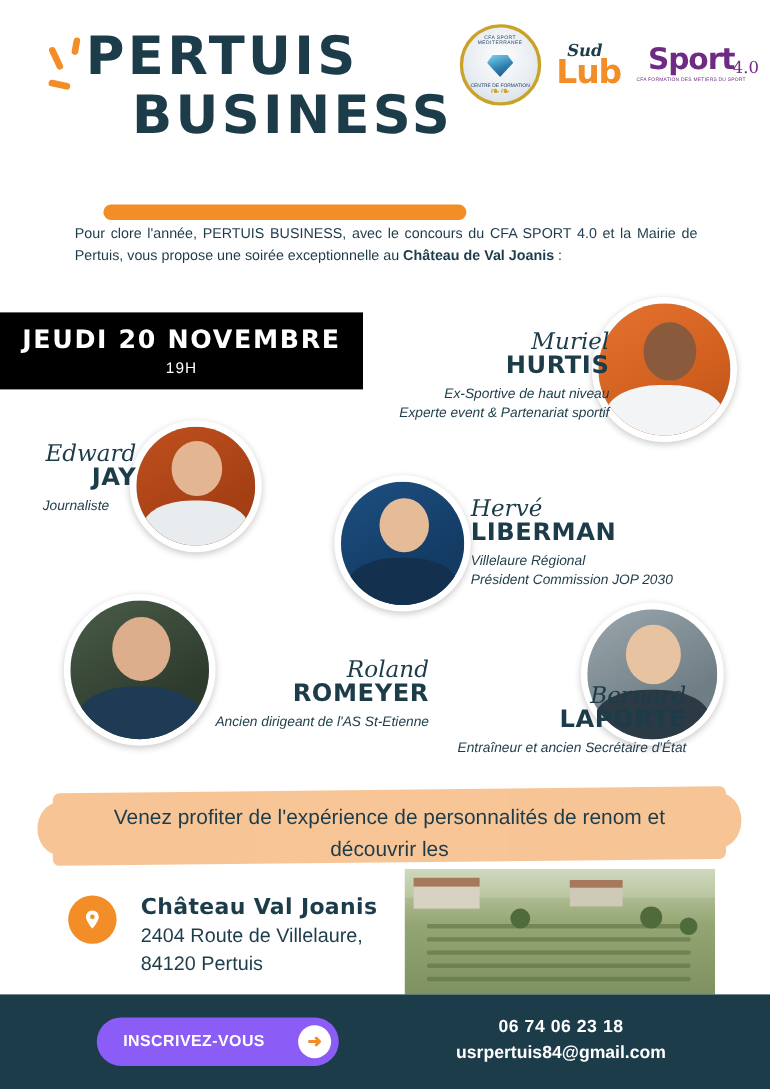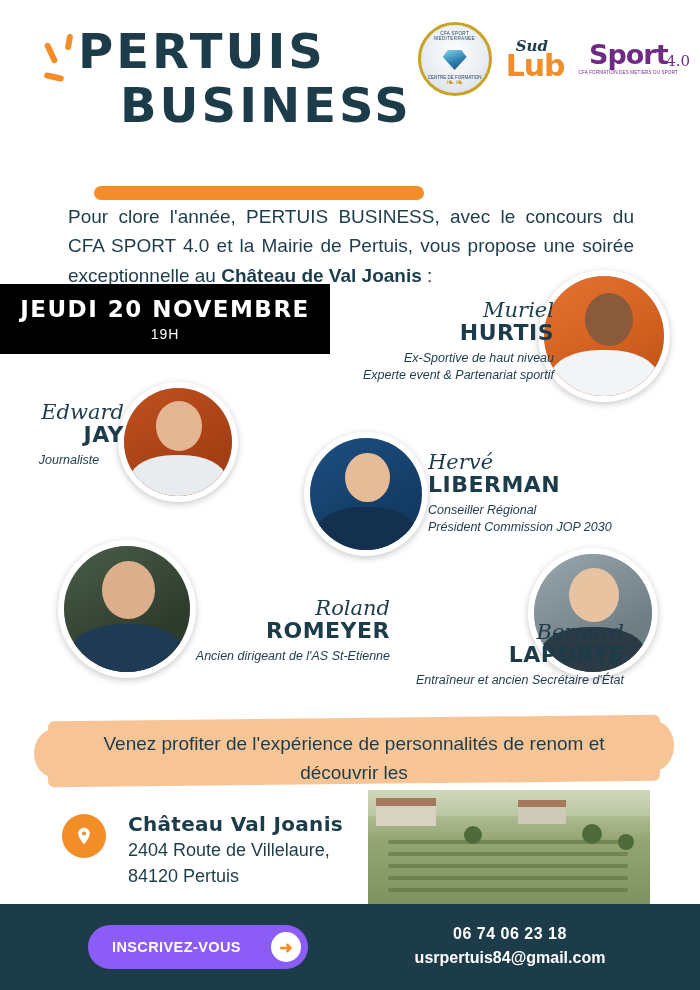--- a/index.html
+++ b/index.html
@@ -126,21 +126,21 @@
     font-size: 4.5px; color: #6f2b84; margin-top: 3px;
     letter-spacing: .2px;
   }
 
   
   .intro {
     position: absolute;
     left: 68px; top: 202px;
     width: 566px;
     color: #1d3c4a;
-    font-size: 19px;
+    font-size: 13px;
     line-height: 1.55;
     text-align: justify;
   }
   .intro b { font-weight: bold; }
 
   
   .date-box {
     position: absolute;
     left: 0; top: 284px;
     width: 330px; height: 70px;
@@ -406,21 +406,21 @@
       <div class="photo" style="width:112px;height:112px;">
         <div class="bg" style="background:linear-gradient(150deg,#1d4f82 0%,#133b63 70%);"></div>
         <div class="head" style="left:31%; top:13%; width:40%; height:44%; background:#e6bc98;"></div>
         <div class="body" style="background:#13304f;"></div>
       </div>
     </div>
   </div>
   <div class="speaker" style="left:428px; top:452px; width:240px; text-align:left;">
     <div class="sp-first">Hervé</div>
     <div class="sp-last">LIBERMAN</div>
-    <div class="sp-role" style="margin-top:6px;">Conseiller Régional</div>
+    <div class="sp-role" style="margin-top:6px;">Villelaure Régional</div>
     <div class="sp-role">Président Commission JOP 2030</div>
   </div>
 
   <div class="speaker" style="left:58px; top:540px;">
     <div class="photo-ring" style="width:138px;height:138px;">
       <div class="photo" style="width:126px;height:126px;">
         <div class="bg" style="background:linear-gradient(150deg,#4b5d4a 0%,#2d3b2c 70%);"></div>
         <div class="head" style="left:30%; top:12%; width:42%; height:46%; background:#dcae8c;"></div>
         <div class="body" style="background:#1f3a55;"></div>
       </div>

